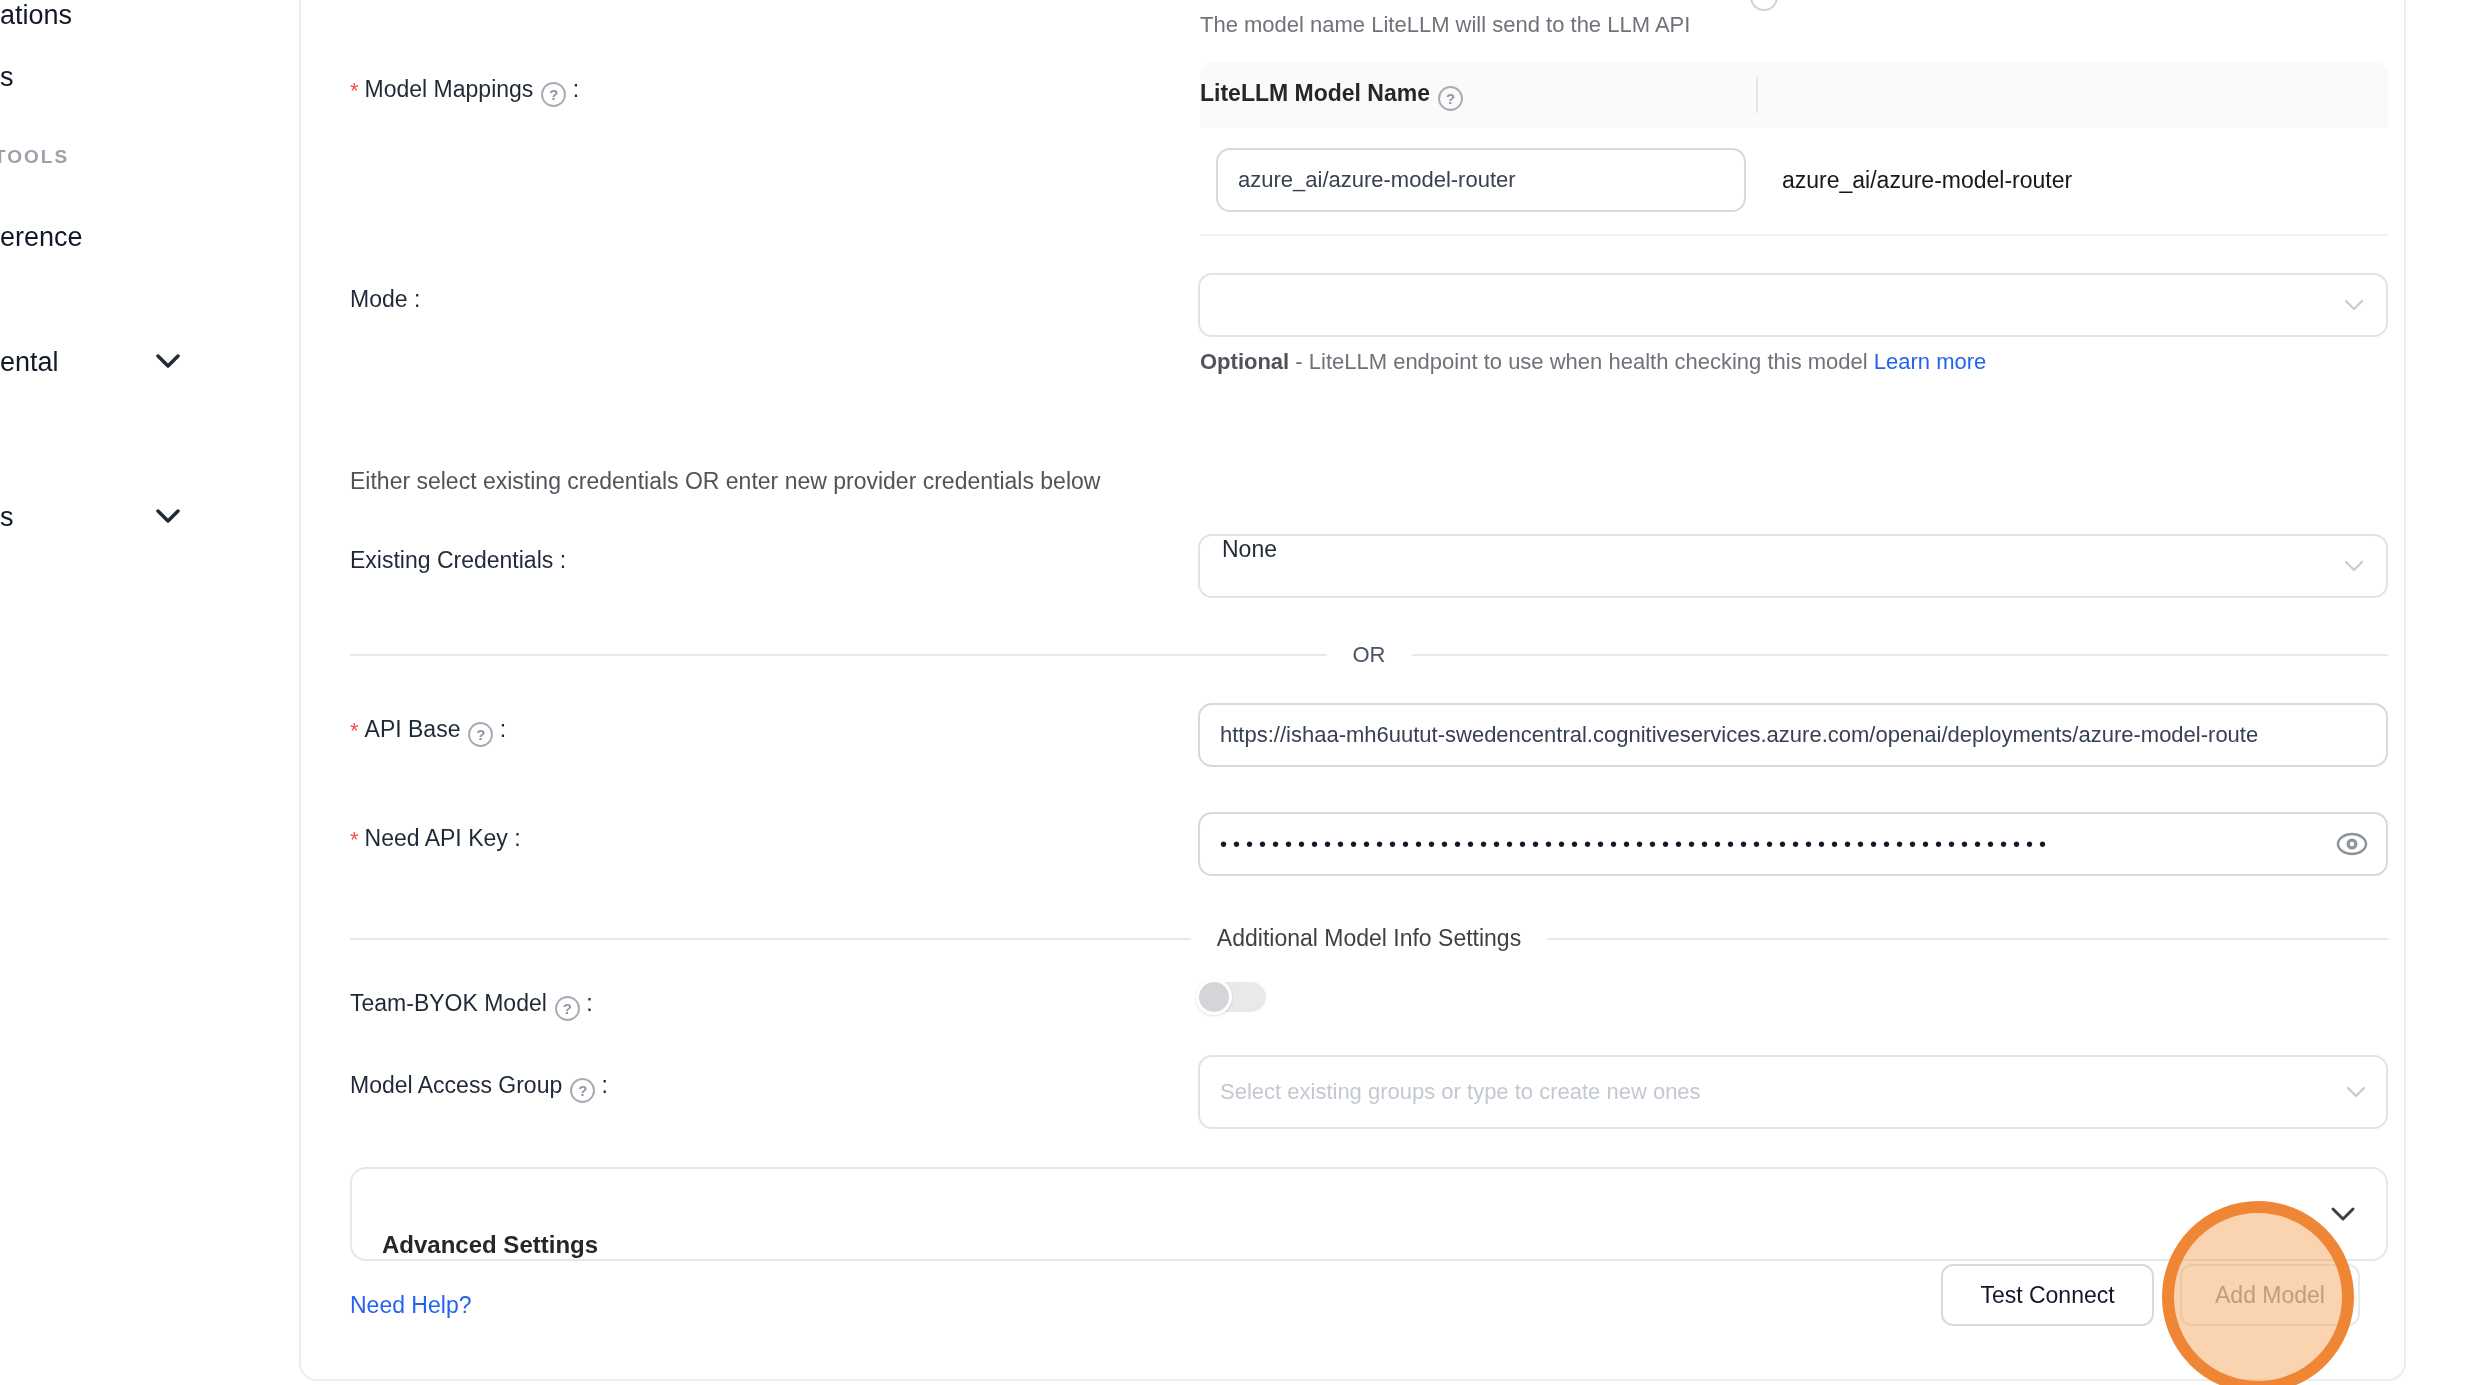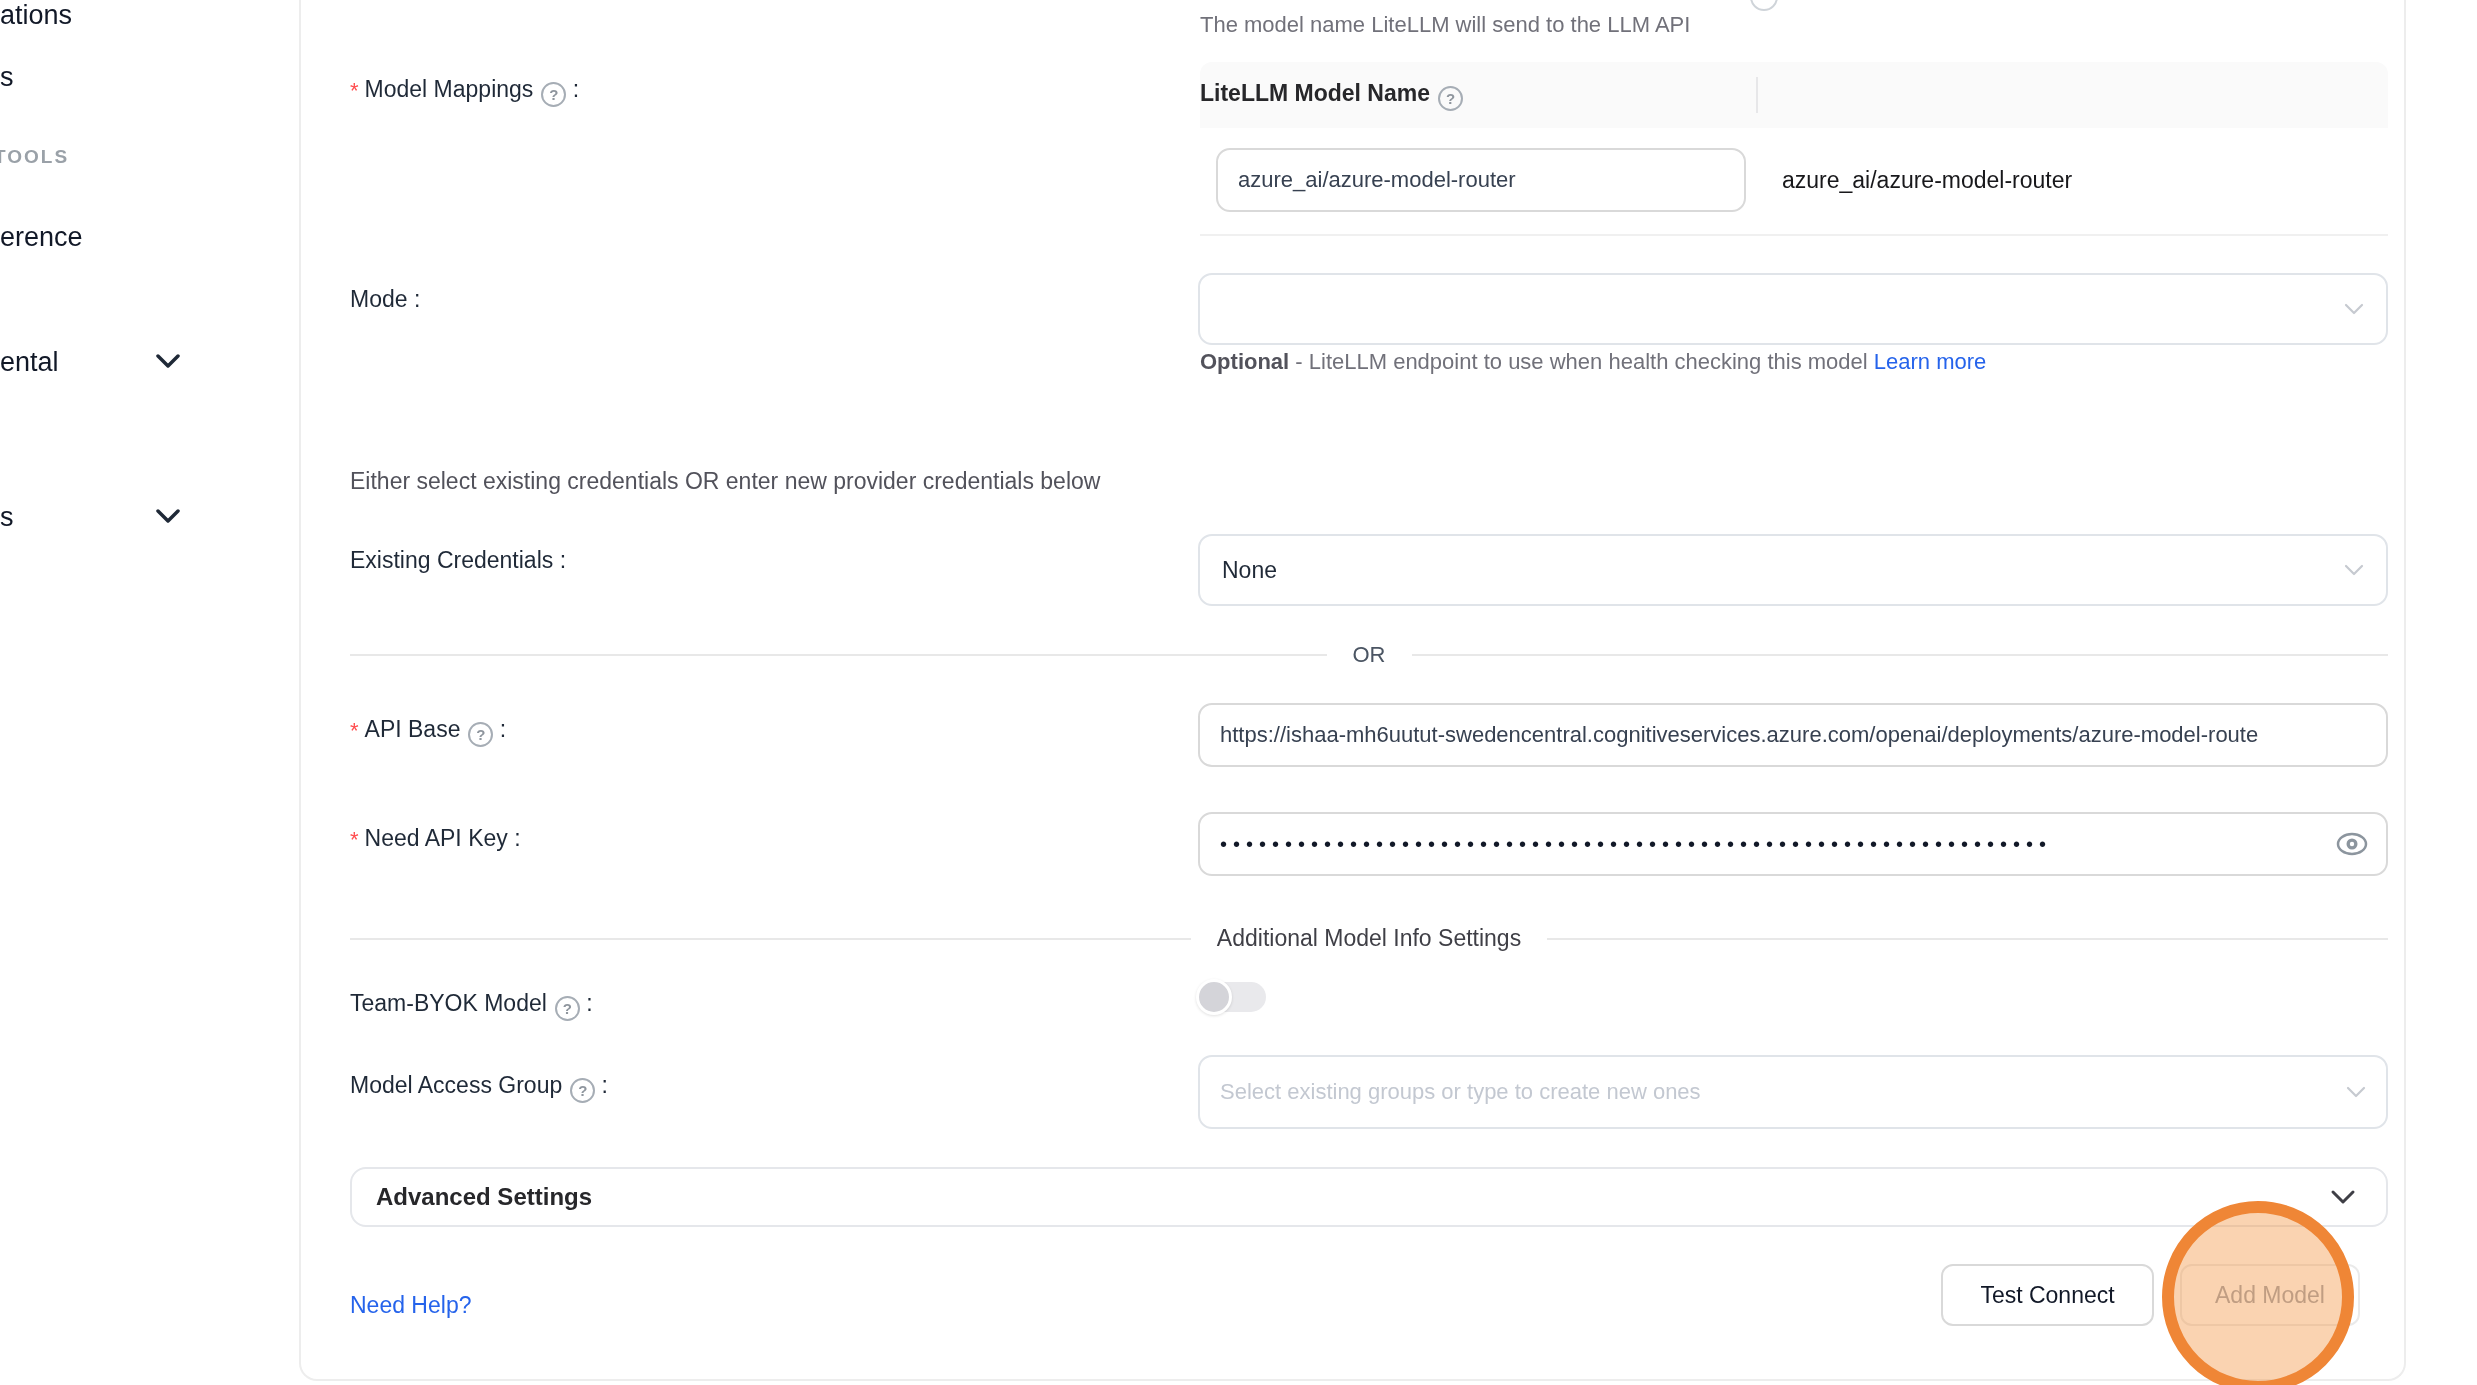--- a/index.html
+++ b/index.html
@@ -19,21 +19,21 @@
   .side-chev { left:156px; cursor:pointer; }
 
   
   .label { left:350px; font-size:23px; color:#1f2937; white-space:nowrap; }
   .label .req { color:#ff4d4f; margin-right:6px; font-size:22px; vertical-align:-1px; }
   .label:after { content:" :"; }
   .help-ic { display:inline-flex; align-items:center; justify-content:center; width:25px; height:25px;
     border:2px solid #a6adb5; border-radius:50%; font-size:15px; font-weight:700; color:#8e959d;
     margin-left:8px; vertical-align:-3px; cursor:pointer; }
   .ctrl { left:1198px; width:1190px; background:#fff; }
-  .box { border:2px solid #e0e4e9; border-radius:14px; height:72px; display:flex; align-items:center;
+  .box { border:2px solid #e0e4e9; border-radius:14px; height:64px; display:flex; align-items:flex-start;
     padding:0 22px; font-size:23px; color:#1f2937; cursor:pointer; }
   .chev-right { position:absolute; right:22px; top:50%; transform:translateY(-50%); }
   .hint { font-size:22px; color:#71717a; }
   .note { font-size:23px; color:#52525b; }
   a.link { color:#2563eb; text-decoration:none; cursor:pointer; }
 
   input.txt { width:100%; height:64px; border:2px solid #d9d9d9; border-radius:14px;
     padding:0 20px; font-family:"Liberation Sans",sans-serif; font-size:22px; color:#374151;
     outline:none; white-space:nowrap; overflow:hidden; text-overflow:clip; background:#fff; }
   input.pwd { letter-spacing:6px; font-size:20px; color:#111827; padding-right:70px; }
@@ -53,22 +53,22 @@
   .divider { left:350px; width:2038px; display:flex; align-items:center; gap:26px; }
   .divider .line { flex:1; border-top:2px solid #e8e8e8; }
   .divider .dtext { font-size:22px; color:#4b5563; white-space:nowrap; }
 
   
   .toggle { left:1198px; top:982px; width:68px; height:30px; border-radius:15px; background:#e9e9ec; cursor:pointer; }
   .knob { position:absolute; left:-2px; top:-3px; width:36px; height:36px; border-radius:50%;
     background:#d4d4d9; border:3px solid #fff; box-shadow:0 1px 3px rgba(0,0,0,.12); }
 
   
-  .advanced { left:350px; top:1167px; width:2038px; height:60px; border:2px solid #e5e7eb;
-    border-radius:16px; display:flex; align-items:center; padding:0 24px; cursor:pointer; background:#fff; }
+  .advanced { left:350px; top:1167px; width:2038px; height:94px; border:2px solid #e5e7eb;
+    border-radius:16px; display:flex; align-items:flex-end; padding:0 30px; cursor:pointer; background:#fff; }
   .advanced .title { font-size:24px; font-weight:700; color:#27272a; }
   .btn { top:1264px; height:62px; border-radius:12px; background:#fff; display:flex; align-items:center;
     justify-content:center; font-size:23px; cursor:pointer; }
   .btn-test { left:1941px; width:213px; border:2px solid #d9d9d9; color:#111827; }
   .btn-add { left:2180px; width:180px; border:2px solid #eaeaea; color:#9ca3af; }
   .annot { left:2162px; top:1201px; width:192px; height:192px; border-radius:50%;
     border:12px solid #ef8636; background:rgba(242,150,70,.42); z-index:6; pointer-events:none; }
 
   .helpwrap { left:1200px; top:342px; width:820px; font-size:22px; line-height:39px; color:#71717a; }
   .helpwrap b { color:#52525b; }

